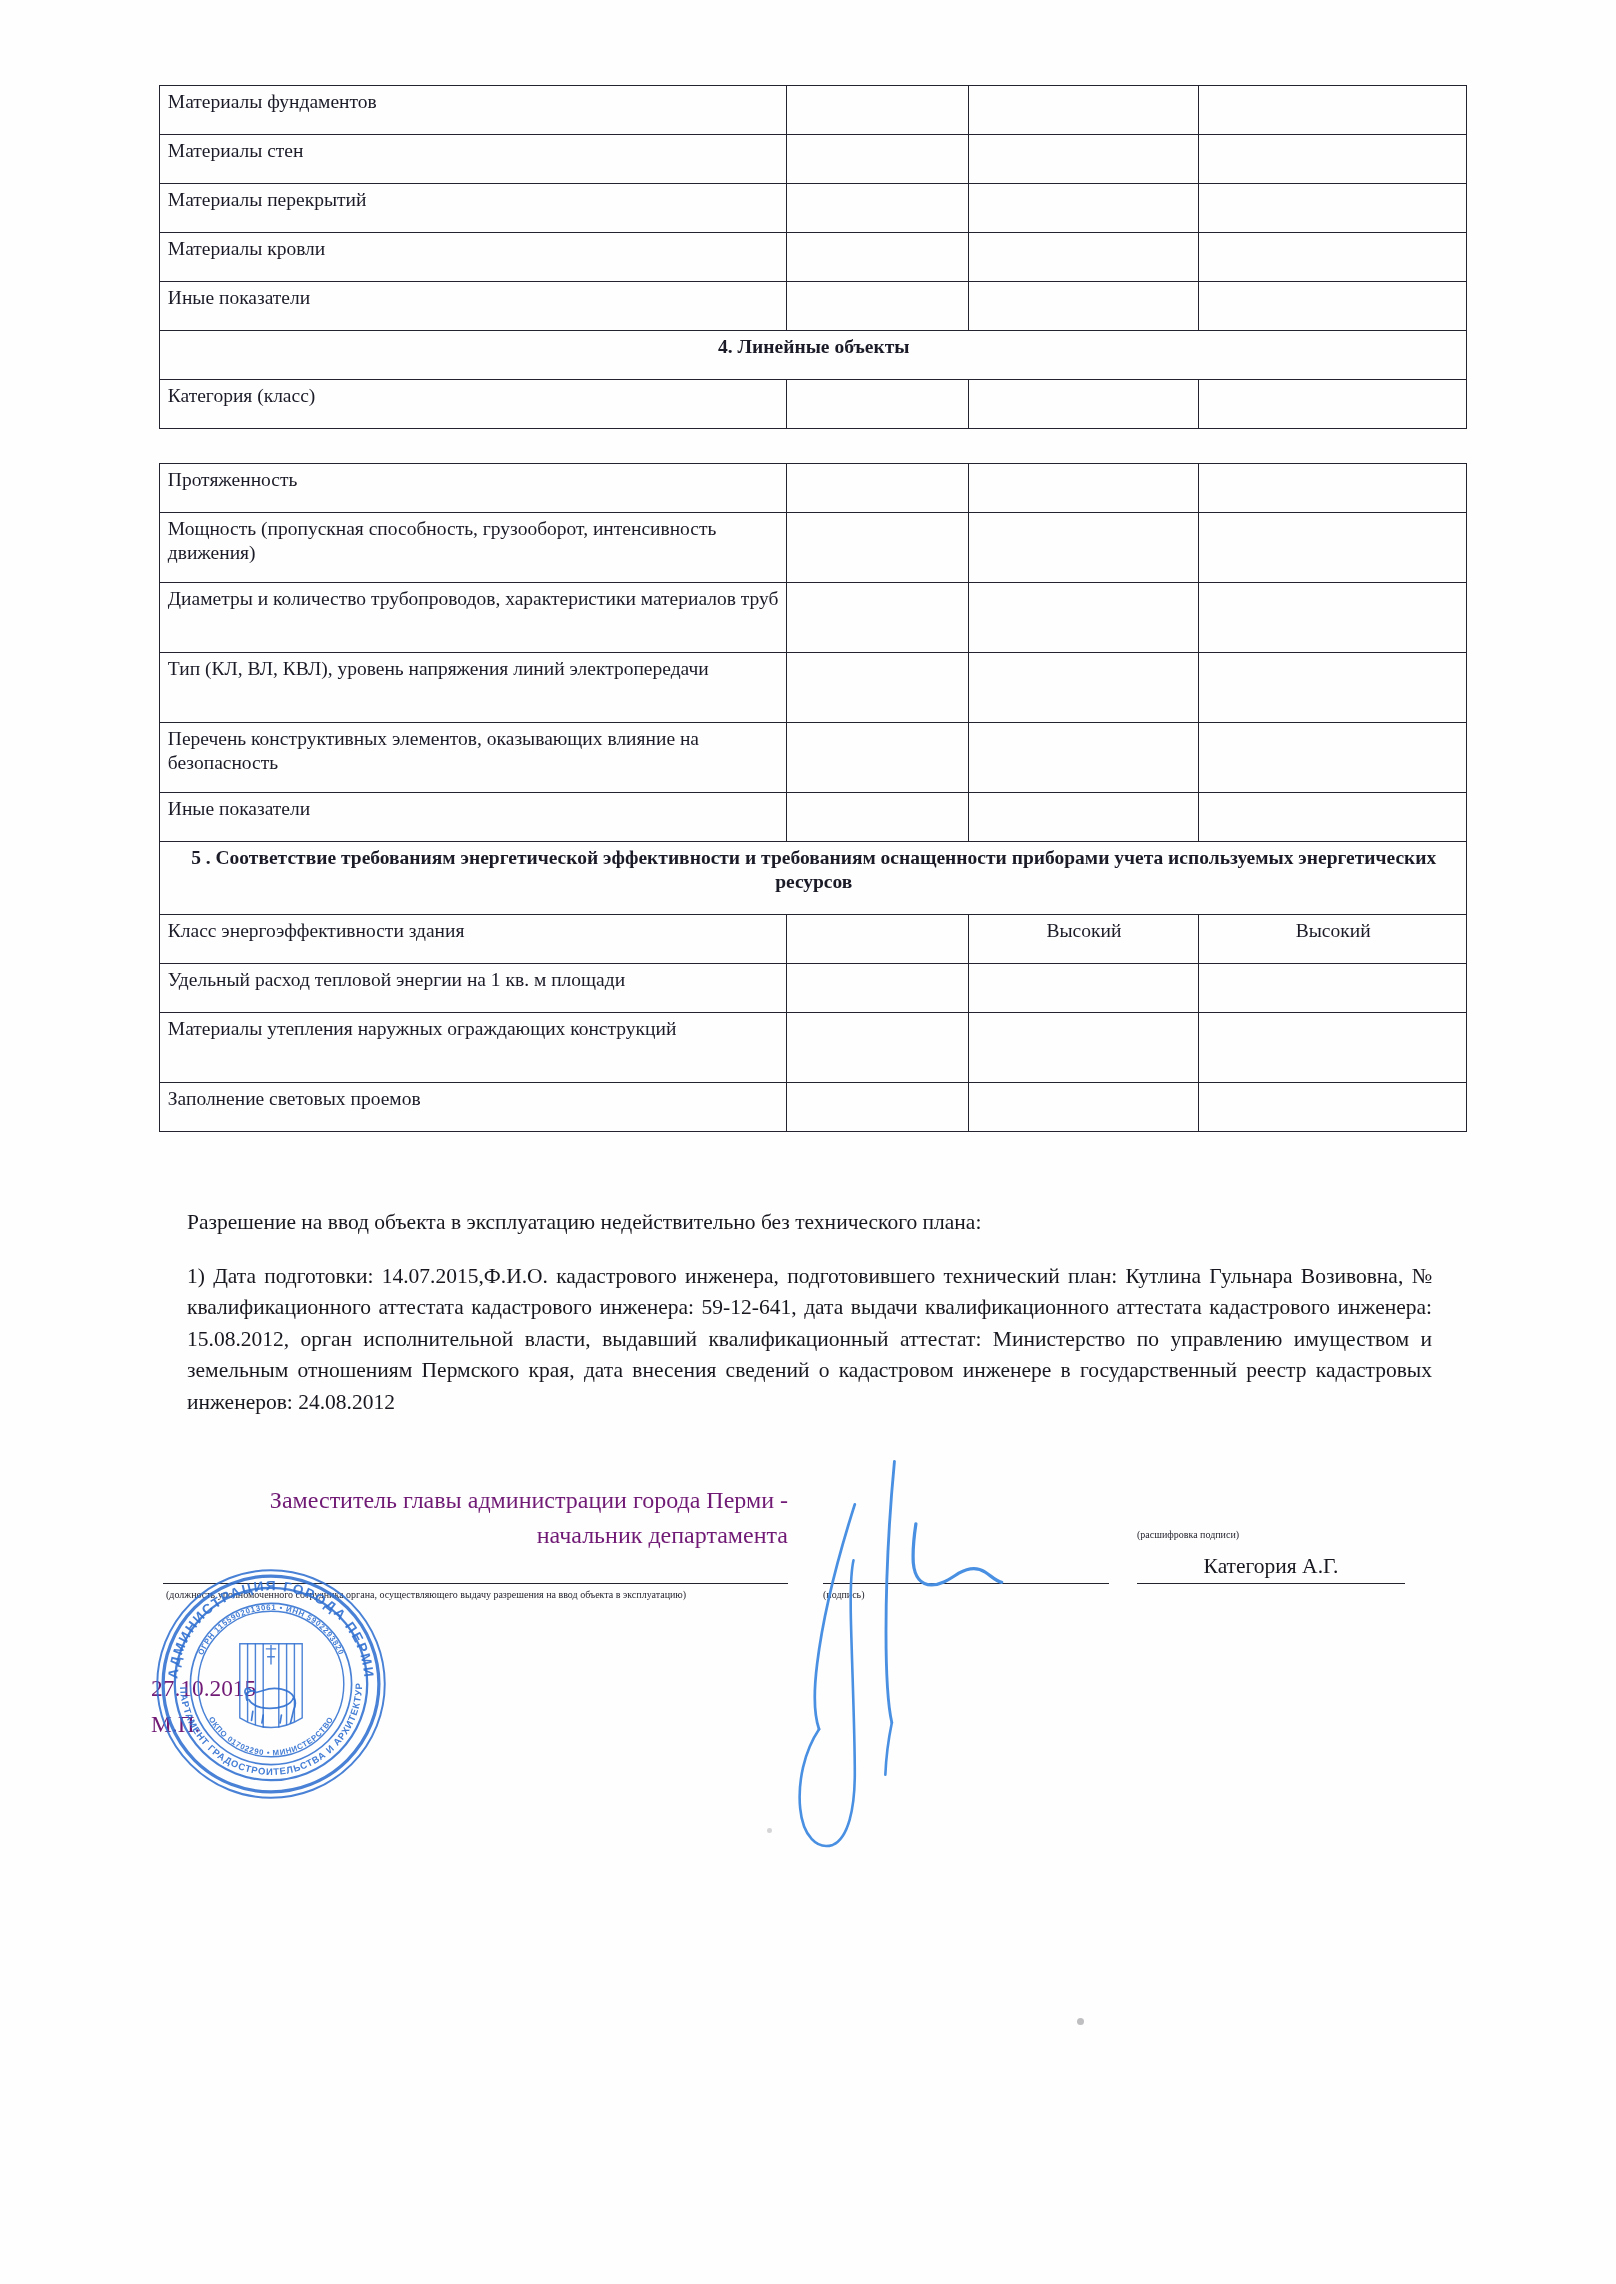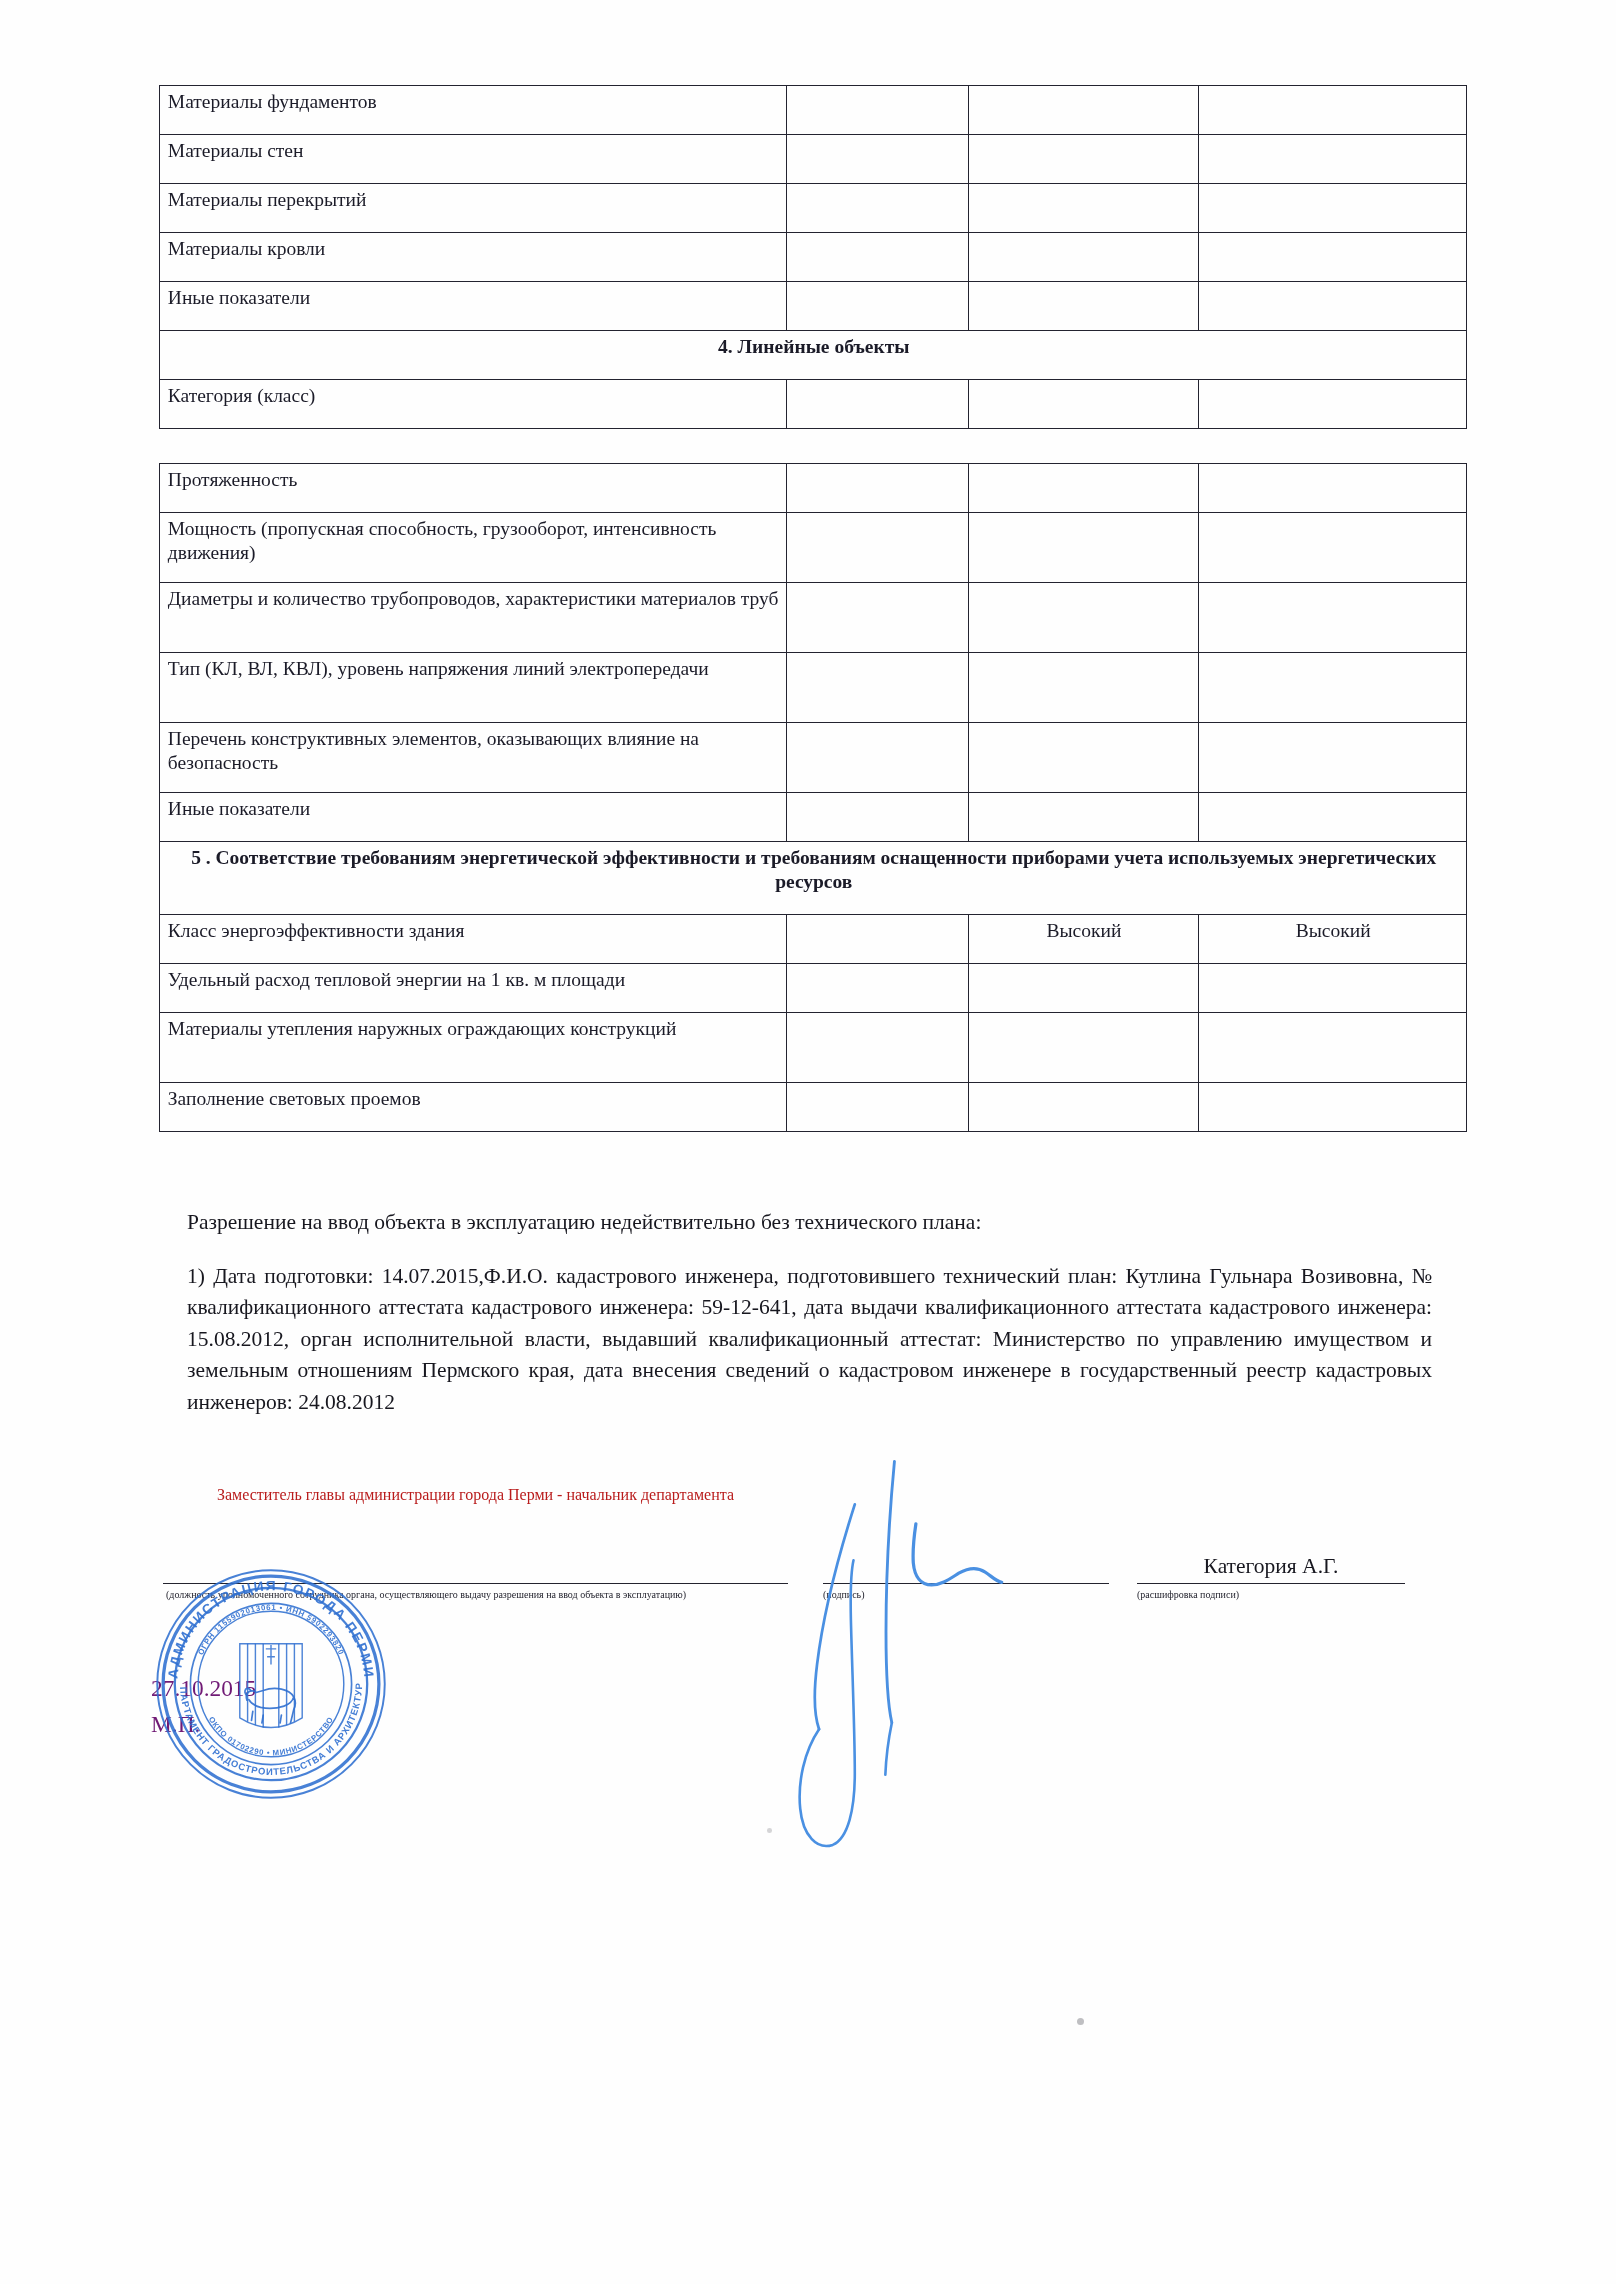--- a/index.html
+++ b/index.html
@@ -71,24 +71,24 @@
   .para {
     position: absolute;
     font-size: 21.5px;
     line-height: 1.46;
     color: #17171f;
     margin-left: 28px;
   }
   .para.justify { text-align: justify; text-align-last: left; }
   .sig-title {
     position: absolute;
-    text-align: center;
-    font-size: 16px;
+    text-align: right;
+    font-size: 24px;
     line-height: 1.44;
-    color: #b91c1c;
+    color: #701a75;
   }
   .rule {
     position: absolute;
     height: 0;
     border-top: 1.6px solid #23232e;
   }
   .caption {
     position: absolute;
     text-align: left;
     font-size: 10px;
@@ -255,21 +255,21 @@
   <div class="rule" style="top:1583px; left:163px; width:625px;"></div>
   <div class="rule" style="top:1583px; left:823px; width:286px;"></div>
   <div class="rule" style="top:1583px; left:1137px; width:268px;"></div>
 
   <div class="caption" style="top:1588px; left:166px; width:618px;">(должность уполномоченного сотрудника органа, осуществляющего выдачу разрешения на ввод объекта в эксплуатацию)</div>
 
   <div class="caption" style="top:1588px; left:823px; width:286px;">(подпись)</div>
 
   <div class="name-line" style="top:1554px; left:1137px; width:268px;">Категория А.Г.</div>
 
-  <div class="caption" style="top:1588px; left:1137px; width:268px;">(расшифровка подписи)</div>
+  <div class="caption" style="top:1528px; left:1137px; width:268px;">(расшифровка подписи)</div>
 
   <div class="date-txt" style="top:1673px; left:151px;">27.10.2015</div>
 
   <div class="date-txt" style="top:1709px; left:151px;">М.П.</div>
 
   <div class="stamp" style="top:1567px; left:154px;">
     <svg width="234" height="234" viewBox="0 0 360 360" xmlns="http://www.w3.org/2000/svg">
       <defs>
         <path id="arcTop" d="M 36,180 A 144,144 0 0 1 324,180"></path>
         <path id="arcBottom" d="M 40,180 A 140,140 0 0 0 320,180"></path>

